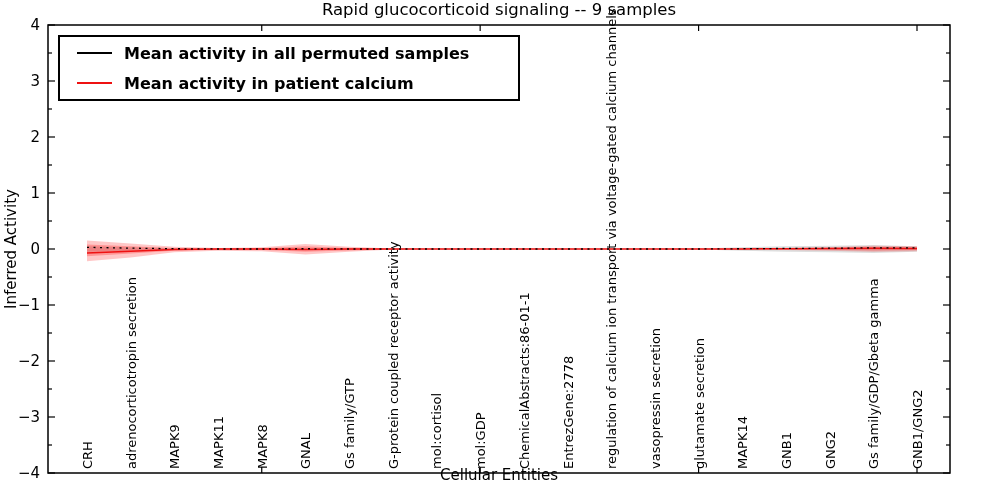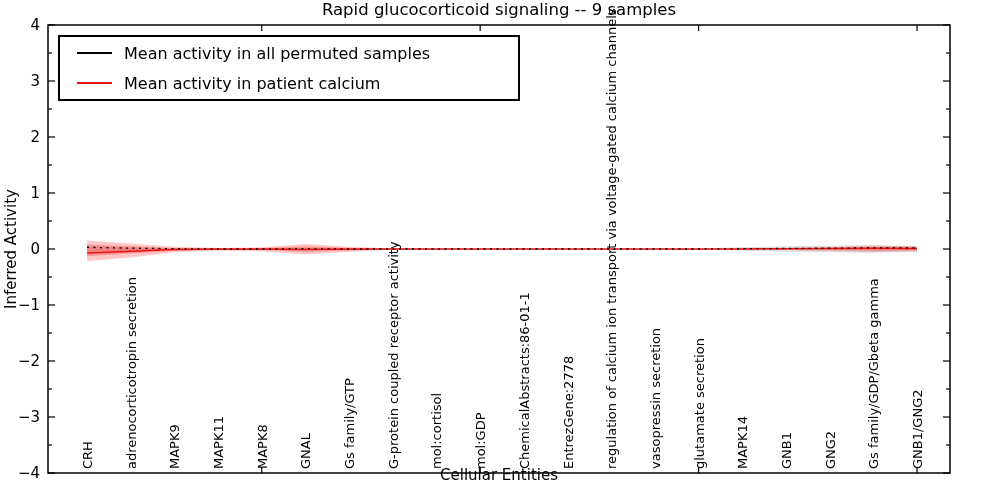--- a/index.html
+++ b/index.html
@@ -35,21 +35,21 @@
   }
   #plot-svg { position: absolute; left: 0; top: 0; z-index: 2; }
   .legend {
     position: absolute; left: 58px; top: 35px; width: 458px; height: 60px;
     background: #ffffff; border: 2px solid #000; z-index: 5;
     display: flex; flex-direction: column; justify-content: space-around;
     padding: 1px 0;
   }
   .legend-row { display: flex; align-items: center; height: 28px; }
   .legend-swatch { display: inline-block; width: 35px; height: 2px; margin-left: 17px; flex: none; }
-  .legend-label { margin-left: 12px; font-size: 16px; color: #000; white-space: nowrap; }
+  .legend-label { margin-left: 12px; font-size: 16px; color: #000; white-space: nowrap; font-weight: bold; }
 </style>
 </head>
 <body>
 
 <div class="fig">
 
   <div class="chart-title">Rapid glucocorticoid signaling -- 9 samples</div>
 
   <div class="y-axis-title">Inferred Activity</div>
 

